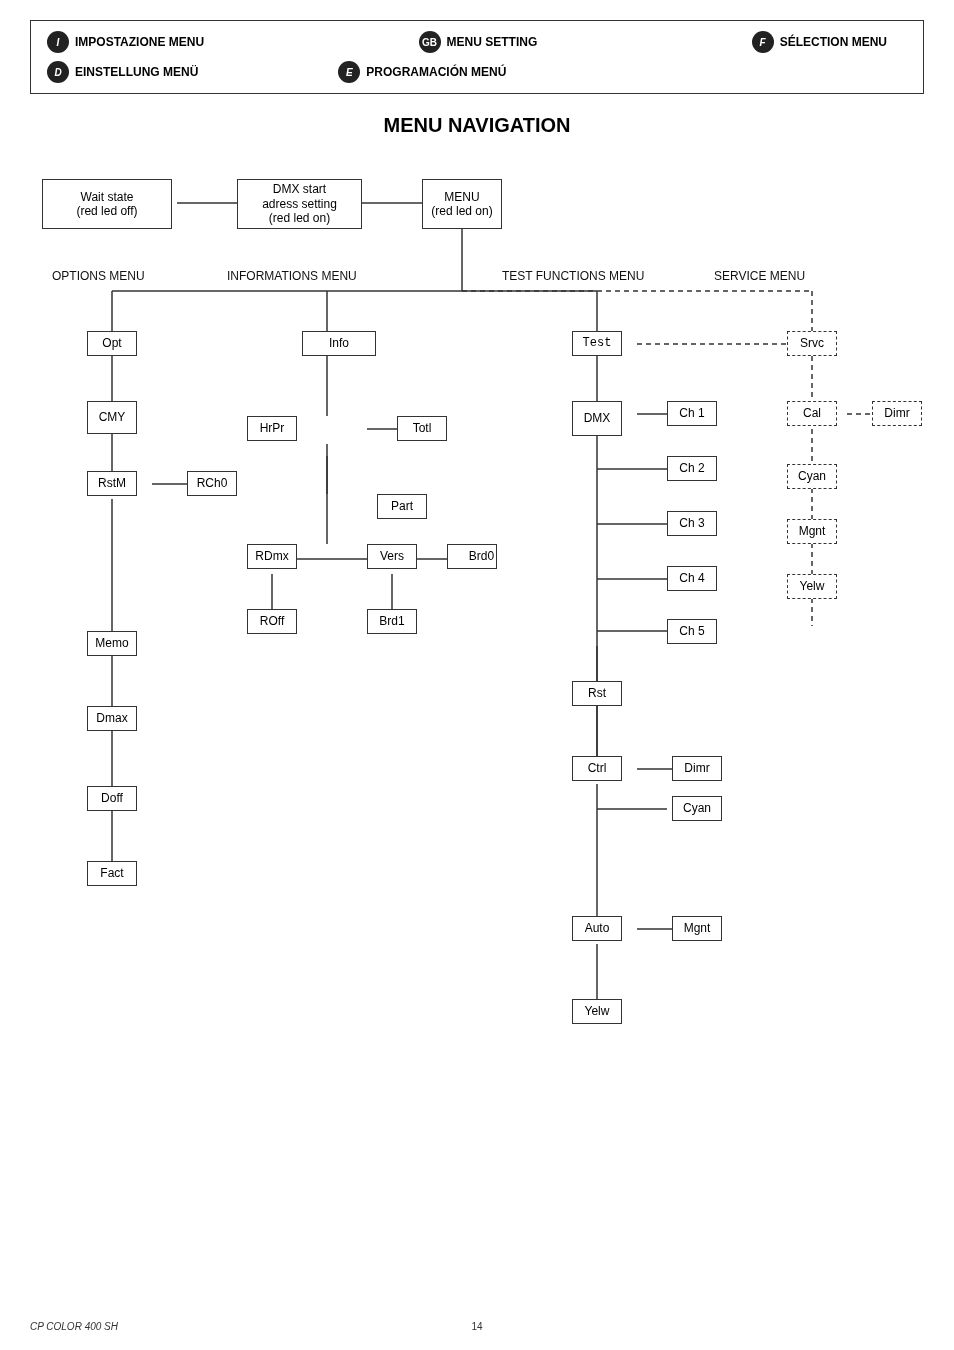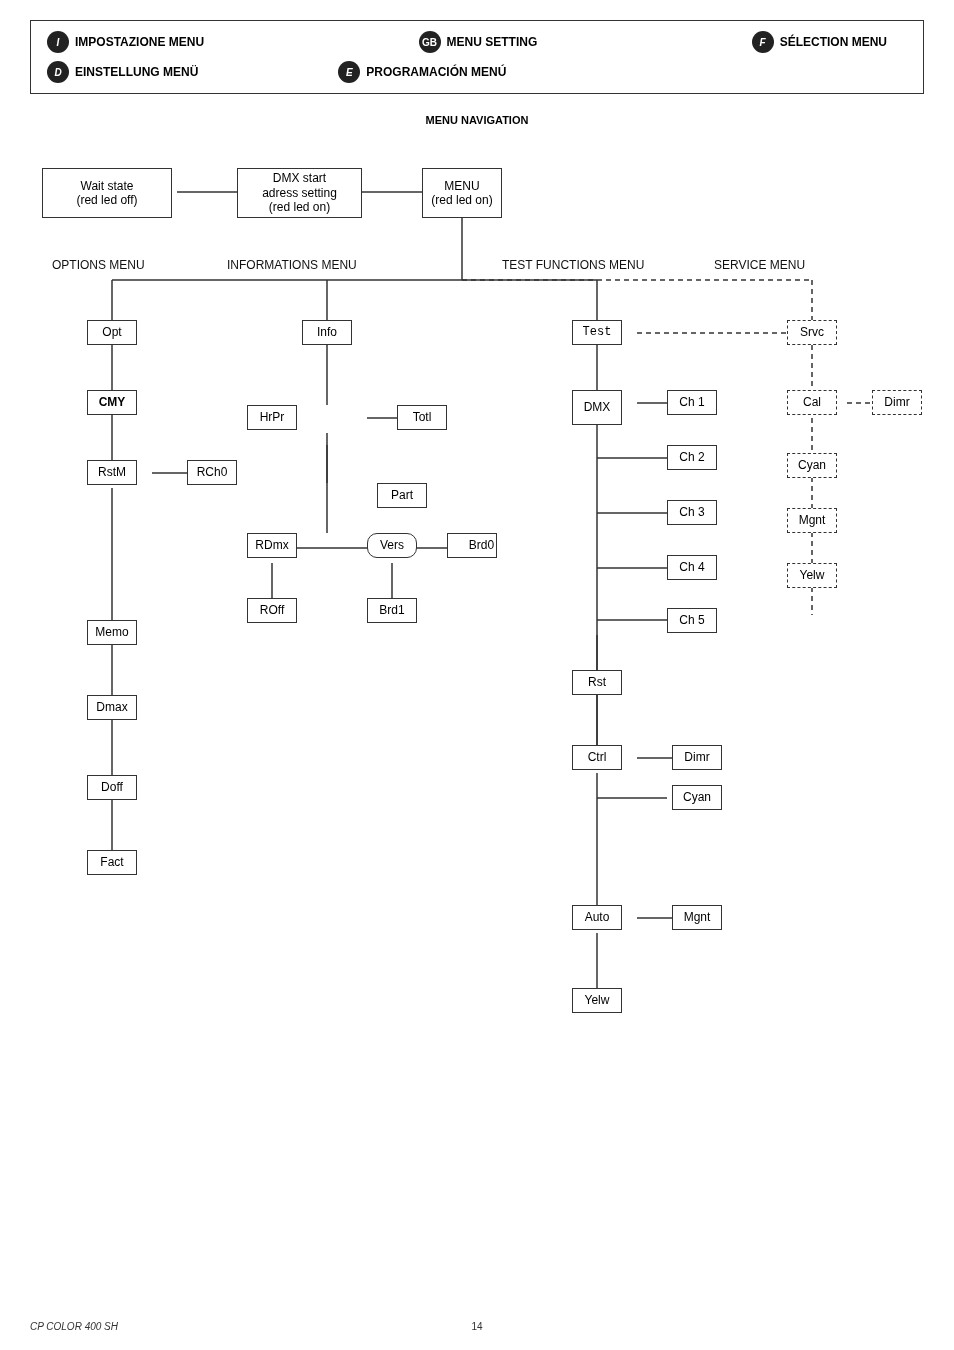--- a/index.html
+++ b/index.html
@@ -54,21 +54,21 @@
       font-size: 10px;
       font-weight: bold;
       font-style: italic;
       flex-shrink: 0;
     }
     .lang-badge.gb { font-style: normal; font-size: 10px; }
 
     
     .nav-title {
       text-align: center;
-      font-size: 11px;
+      font-size: 20px;
       font-weight: bold;
       margin: 18px 0 24px 0;
     }
 
     
     .diagram {
       position: relative;
       width: 890px;
       height: 960px;
       margin: 0 auto;
@@ -266,21 +266,21 @@
 (red led on)</span>
     </div>
     <div class="node" style="left:390px; top:18px; width:80px; height:50px;">
       <span style="white-space:pre-line;">MENU
 (red led on)</span>
     </div>
 
     <div class="node" style="left:55px; top:170px; width:50px; height:25px;">
       <span>Opt</span>
     </div>
-    <div class="node" style="left:55px; top:240px; width:50px; height:25px;font-weight:bold;">
+    <div class="node" style="left:55px; top:240px; width:50px; height:33px;">
       <span>CMY</span>
     </div>
     <div class="node" style="left:55px; top:310px; width:50px; height:25px;">
       <span>RstM</span>
     </div>
     <div class="node" style="left:155px; top:310px; width:50px; height:25px;">
       <span>RCh0</span>
     </div>
     <div class="node" style="left:55px; top:470px; width:50px; height:25px;">
       <span>Memo</span>
@@ -288,36 +288,36 @@
     <div class="node" style="left:55px; top:545px; width:50px; height:25px;">
       <span>Dmax</span>
     </div>
     <div class="node" style="left:55px; top:625px; width:50px; height:25px;">
       <span>Doff</span>
     </div>
     <div class="node" style="left:55px; top:700px; width:50px; height:25px;">
       <span>Fact</span>
     </div>
 
-    <div class="node" style="left:270px; top:170px; width:50px; height:25px;">
+    <div class="node" style="left:270px; top:170px; width:74px; height:25px;">
       <span>Info</span>
     </div>
     <div class="node" style="left:215px; top:255px; width:50px; height:25px;">
       <span>HrPr</span>
     </div>
     <div class="node" style="left:365px; top:255px; width:50px; height:25px;">
       <span>Totl</span>
     </div>
     <div class="node" style="left:345px; top:333px; width:50px; height:25px;">
       <span>Part</span>
     </div>
     <div class="node" style="left:215px; top:383px; width:50px; height:25px;">
       <span>RDmx</span>
     </div>
-    <div class="node" style="left:335px; top:383px; width:50px; height:25px;border-radius:10px;">
+    <div class="node" style="left:335px; top:383px; width:50px; height:25px;">
       <span>Vers</span>
     </div>
     <div class="node" style="left:415px; top:383px; width:50px; height:25px;padding-left:19px;">
       <span>Brd0</span>
     </div>
     <div class="node" style="left:215px; top:448px; width:50px; height:25px;">
       <span>ROff</span>
     </div>
     <div class="node" style="left:335px; top:448px; width:50px; height:25px;">
       <span>Brd1</span>

